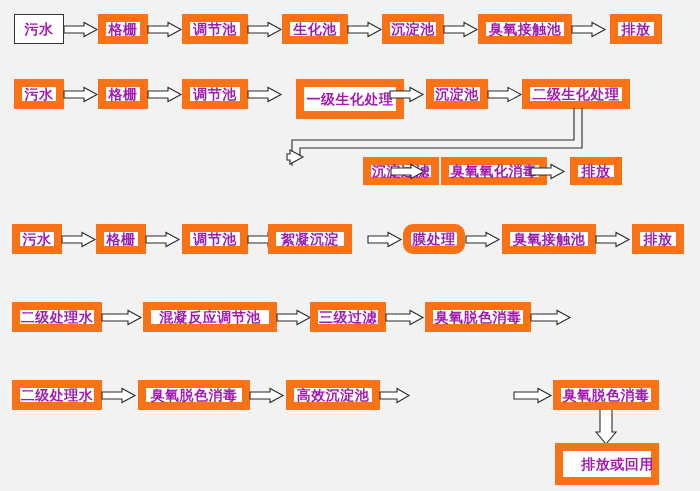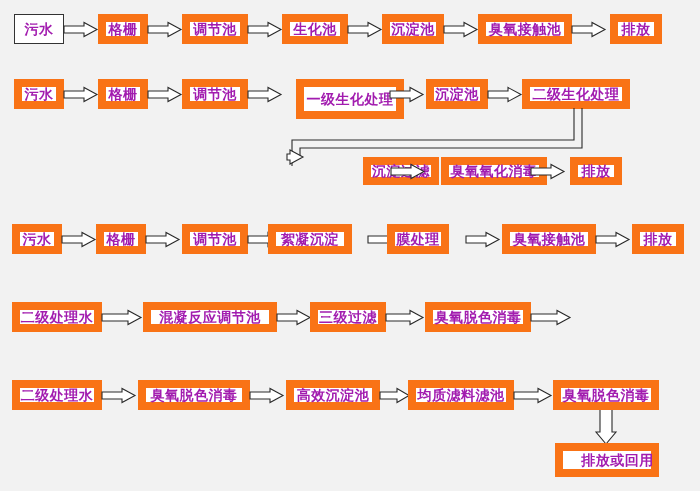--- a/index.html
+++ b/index.html
@@ -184,21 +184,21 @@
     </svg>
   </div>
 
   <div class="node thick" style="left:268px; top:224px; width:84px; height:30px;">絮凝沉淀</div>
   <div class="arrow" style="left:368px; top:232px;">
     <svg width="34" height="15" viewBox="0 0 34 15">
       <path d="M0,4 L20,4 L20,0.5 L33,7.5 L20,14.5 L20,11 L0,11 Z" fill="#ffffff" stroke="#2b2b2b" stroke-width="1.1"></path>
     </svg>
   </div>
 
-  <div class="node thick" style="left:387px; top:224px; width:62px; height:30px;">膜处理</div>
+  <div class="node thick" style="left:403px; top:224px; width:62px; height:30px;border-radius:10px;">膜处理</div>
   <div class="arrow" style="left:466px; top:232px;">
     <svg width="34" height="15" viewBox="0 0 34 15">
       <path d="M0,4 L20,4 L20,0.5 L33,7.5 L20,14.5 L20,11 L0,11 Z" fill="#ffffff" stroke="#2b2b2b" stroke-width="1.1"></path>
     </svg>
   </div>
 
   <div class="node thick" style="left:502px; top:224px; width:94px; height:30px;">臭氧接触池</div>
   <div class="arrow" style="left:596px; top:232px;">
     <svg width="34" height="15" viewBox="0 0 34 15">
       <path d="M0,4 L20,4 L20,0.5 L33,7.5 L20,14.5 L20,11 L0,11 Z" fill="#ffffff" stroke="#2b2b2b" stroke-width="1.1"></path>
@@ -250,30 +250,29 @@
     </svg>
   </div>
 
   <div class="node thick" style="left:286px; top:380px; width:94px; height:30px;">高效沉淀池</div>
   <div class="arrow" style="left:380px; top:388px;">
     <svg width="30" height="15" viewBox="0 0 30 15">
       <path d="M0,4 L17,4 L17,0.5 L29,7.5 L17,14.5 L17,11 L0,11 Z" fill="#ffffff" stroke="#2b2b2b" stroke-width="1.1"></path>
     </svg>
   </div>
 
-  <div class="node thick" style="left:408px; top:380px; width:106px; height:30px;">均质滤料滤池</div>
   <div class="arrow" style="left:514px; top:388px;">
     <svg width="38" height="15" viewBox="0 0 38 15">
       <path d="M0,4 L24,4 L24,0.5 L37,7.5 L24,14.5 L24,11 L0,11 Z" fill="#ffffff" stroke="#2b2b2b" stroke-width="1.1"></path>
     </svg>
   </div>
 
   <div class="node thick" style="left:553px; top:380px; width:106px; height:30px;">臭氧脱色消毒</div>
 
   <div class="conn" style="left:596px; top:410px;">
     <svg width="26" height="36" viewBox="0 0 26 36">
       <path d="M4,0 L4,22 L0,22 L10,34 L20,22 L16,22 L16,0" fill="#ffffff" stroke="#2b2b2b" stroke-width="1.1"></path>
     </svg>
   </div>
 
-  <div class="node thick" style="left:555px; top:443px; width:104px; height:34px;padding-left:21px;">排放或回用</div>
+  <div class="node thick" style="left:555px; top:443px; width:104px; height:42px;padding-left:21px;">排放或回用</div>
 
 </div>
 
 </body></html>

